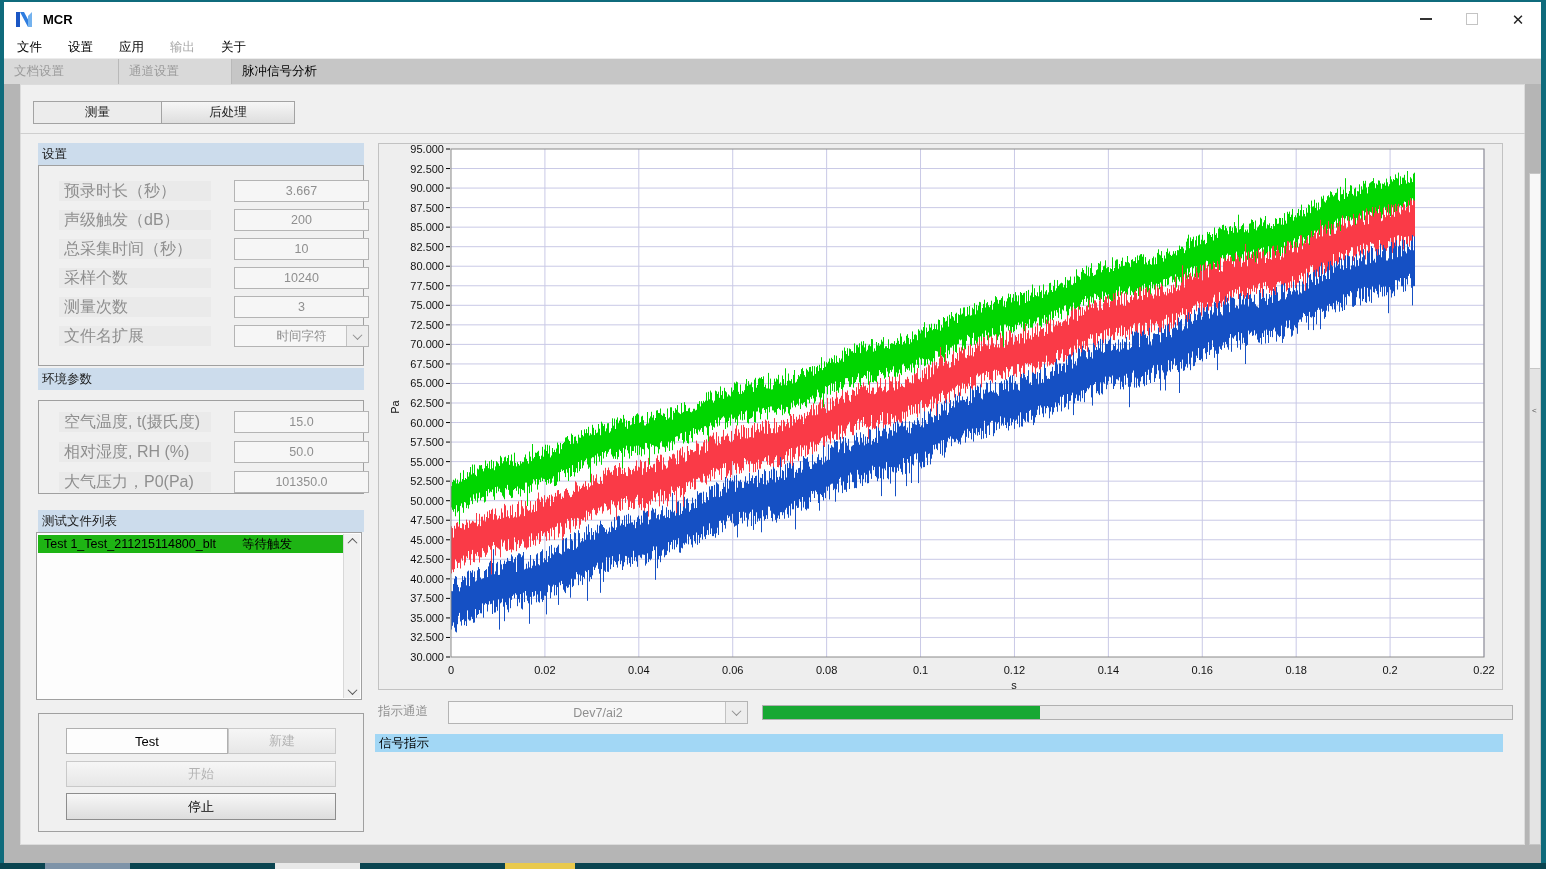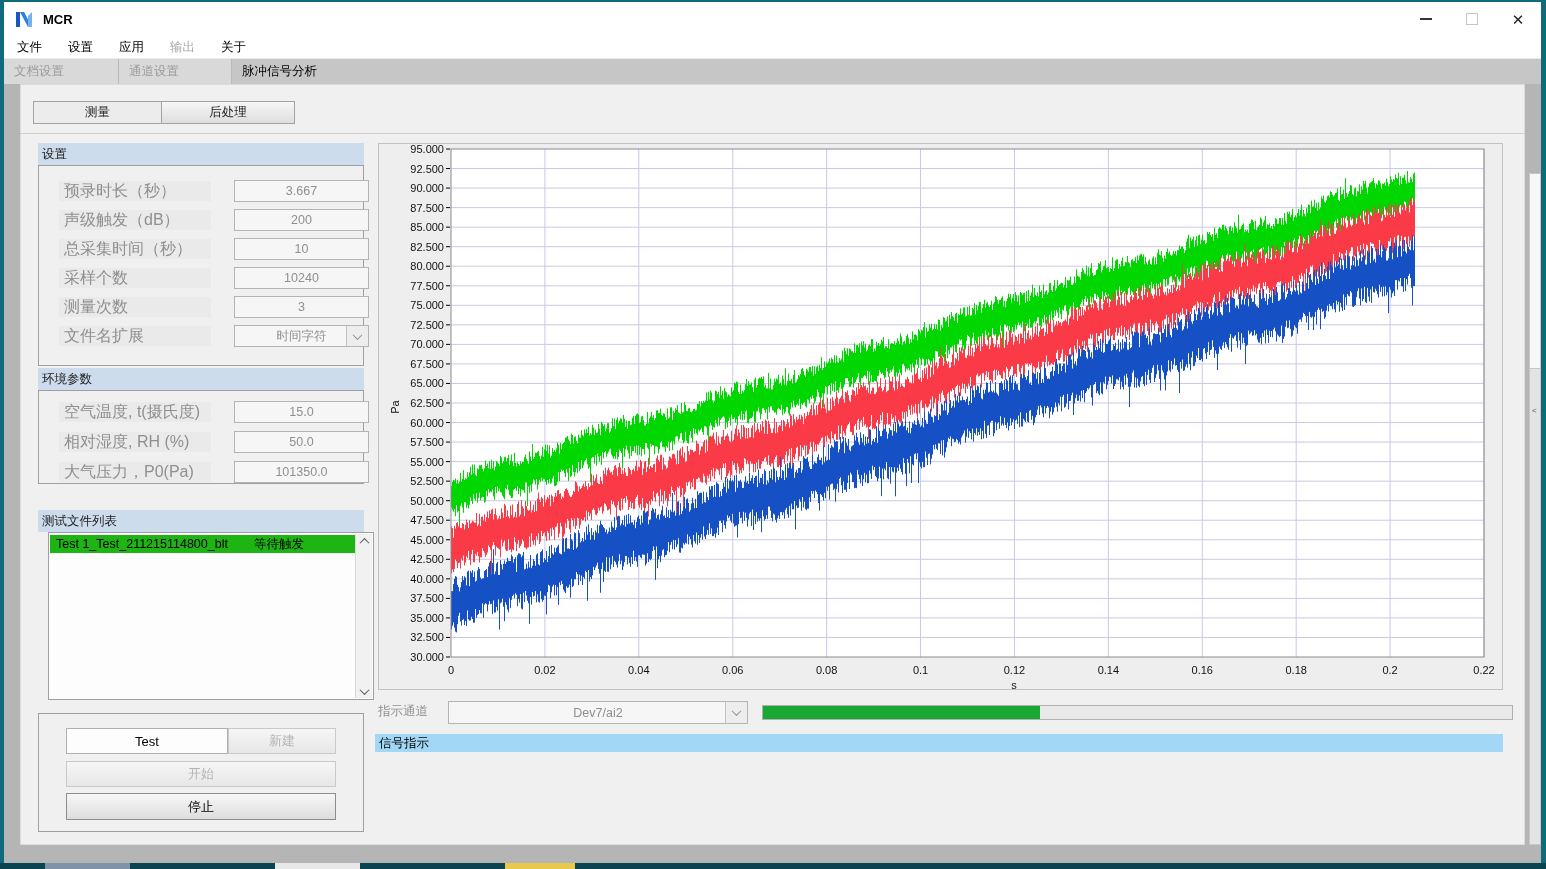--- a/index.html
+++ b/index.html
@@ -159,21 +159,21 @@
         <div class="fval dropdown">
           <span>时间字符</span>
           <span class="dd-btn">
             <span class="chev"></span>
           </span>
         </div>
       </div>
     </div>
 
   <div class="abs group-header" style="left:38px;top:368px;width:326px;height:22px">环境参数</div>
-  <div class="abs group-box" id="env-box" style="left:38px;top:390px;width:326px;height:94px">
+  <div class="abs group-box" id="env-box" style="left:38px;top:400px;width:326px;height:94px">
       <div class="frow" style="top: 11px;">
         <div class="flabel">空气温度, t(摄氏度)</div>
         <div class="fval">
           <span>15.0</span>
         </div>
       </div>
       <div class="frow" style="top: 41px;">
         <div class="flabel">相对湿度, RH (%)</div>
         <div class="fval">
           <span>50.0</span>
@@ -181,21 +181,21 @@
       </div>
       <div class="frow" style="top: 71px;">
         <div class="flabel">大气压力，P0(Pa)</div>
         <div class="fval">
           <span>101350.0</span>
         </div>
       </div>
     </div>
 
   <div class="abs group-header" style="left:38px;top:510px;width:326px;height:22px">测试文件列表</div>
-  <div class="abs" id="file-list" style="left:48px;top:532px;width:326px;height:168px">
+  <div class="abs" id="file-list" style="left:36px;top:532px;width:326px;height:168px">
     <div class="list-item">
       <span>Test 1_Test_211215114800_blt</span>
       <span class="status">等待触发</span>
     </div>
     <div class="vscroll">
       <div class="sc-arrow" style="top:0">
           <span class="chev-up"></span>
         </div>
       <div class="sc-arrow" style="bottom:0">
           <span class="chev-dn"></span>

